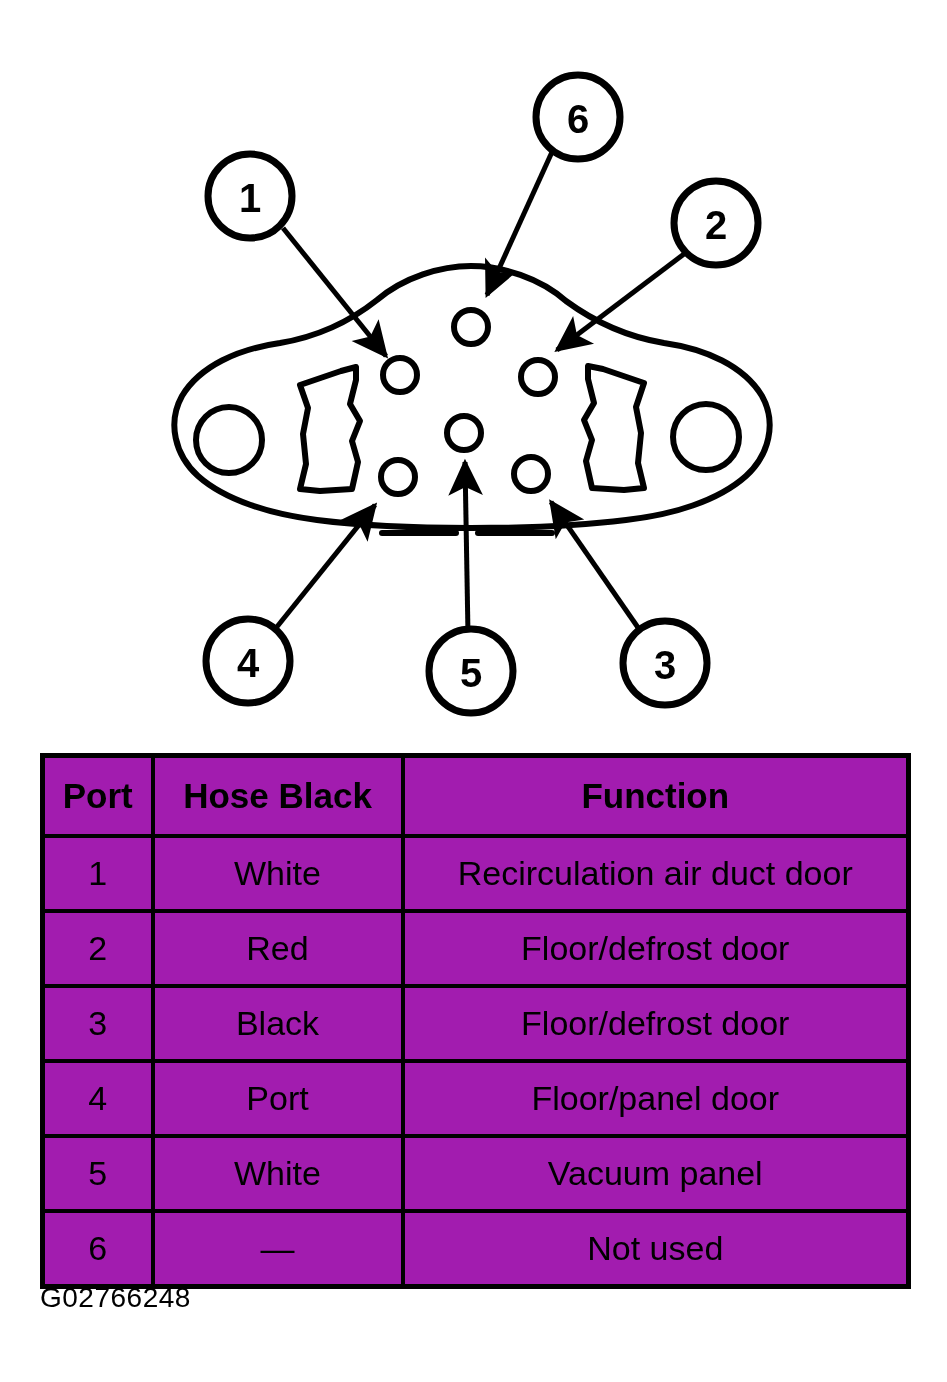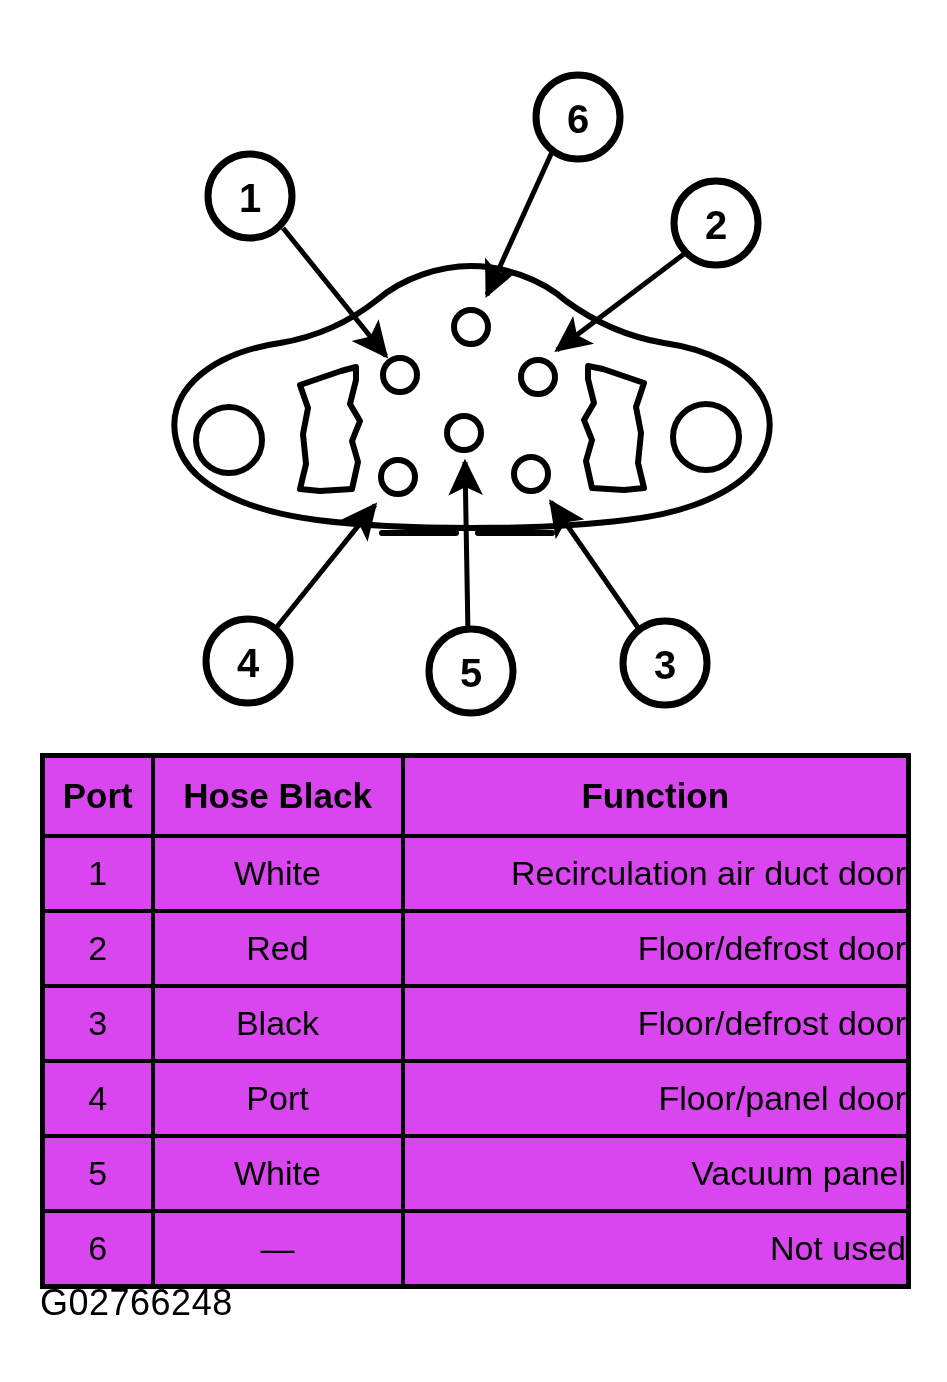--- a/index.html
+++ b/index.html
@@ -41,21 +41,21 @@
   #port-table-wrap {
     position: absolute;
     left: 40px;
     top: 753px;
     width: 866px;
   }
   table#port-table {
     border-collapse: collapse;
     table-layout: fixed;
     width: 866px;
-    background: #d946ef;
+    background: #a21caf;
     border: 5px solid #000000;
   }
   table#port-table col.col-port { width: 110px; }
   table#port-table col.col-hose { width: 250px; }
   table#port-table col.col-func { width: 506px; }
 
   table#port-table th,
   table#port-table td {
     border: 4px solid #000000;
     padding: 0;
@@ -64,27 +64,27 @@
     font-size: 34px;
     font-weight: normal;
     line-height: 1.05;
   }
   table#port-table thead th {
     font-weight: bold;
     font-size: 35px;
     height: 76px;
   }
   .cell-center { text-align: center; }
-  .cell-left   { text-align: right; padding-left: 14px; }
+  .cell-left   { text-align: center; padding-left: 14px; }
 
   #figure-id {
     position: absolute;
     left: 40px;
     top: 1282px;
-    font-size: 36px;
+    font-size: 28px;
     letter-spacing: 0.5px;
     white-space: nowrap;
   }
 </style>
 </head>
 <body>
 
 <div id="figure-area">
   <svg id="figure-svg" viewBox="0 0 947 745" xmlns="http://www.w3.org/2000/svg">
     <defs>

